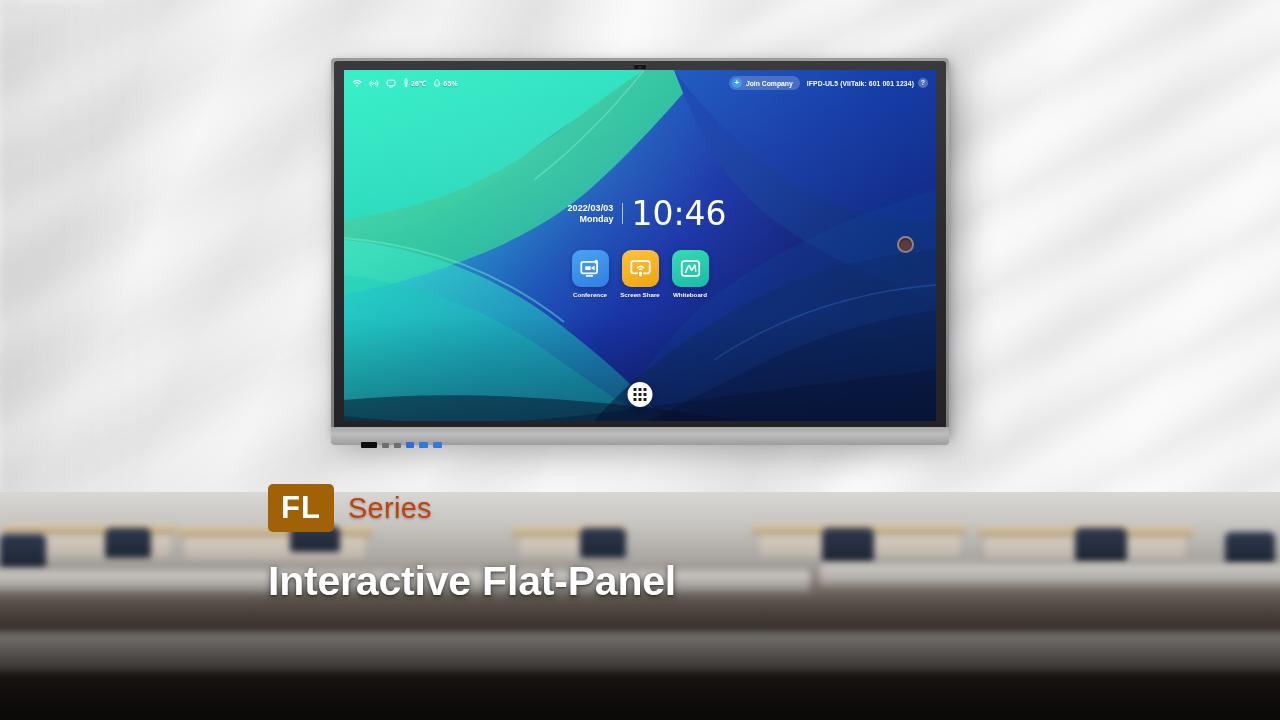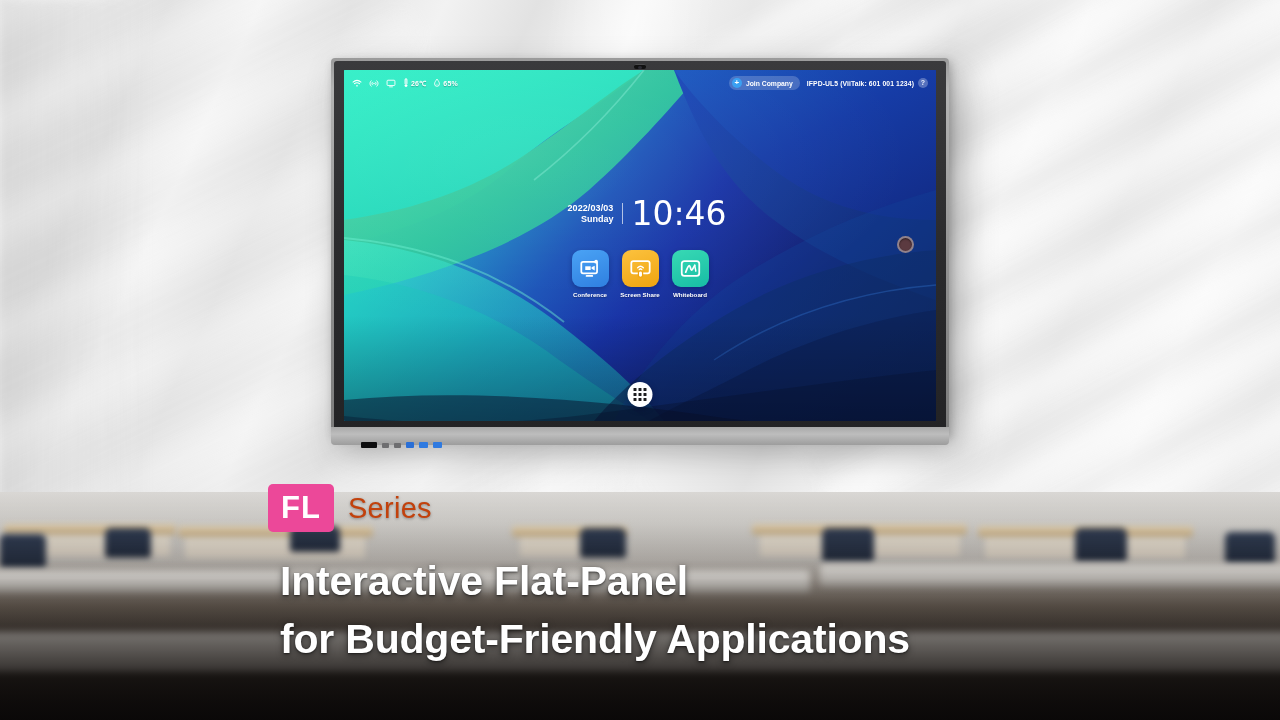--- a/index.html
+++ b/index.html
@@ -236,38 +236,38 @@
   .speaker-strip {
     position:absolute; left:0; bottom:-9px; width:100%; height:18px;
     background:linear-gradient(180deg,#a9a9a9,#bdbdbd 40%,#9d9d9d);
     border-radius:0 0 4px 4px;
   }
 
   
   .copy { position:absolute; left:268px; top:484px; width:820px; }
   .series-row { display:flex; align-items:center; gap:14px; }
   .fl-badge {
-    background:#ec4899; color:#fff;
+    background:#a16207; color:#fff;
     font-size:31px; font-weight:bold; line-height:1;
     padding:8px 13px 9px 13px; border-radius:5px;
     letter-spacing:1px;
     font-family:"Liberation Sans", sans-serif;
   }
   .series-word {
     color:#c2410c; font-size:29px; font-weight:normal; letter-spacing:.3px;
     text-shadow:0 1px 3px rgba(0,0,0,.35);
   }
   .headline {
     margin-top:20px;
     color:#fff; font-weight:bold; font-size:41px; line-height:1.42;
     letter-spacing:-.2px;
     text-shadow:0 2px 7px rgba(0,0,0,.55), 0 1px 2px rgba(0,0,0,.5);
     font-family:"Liberation Sans", sans-serif;
   }
-  .headline div { white-space:nowrap;margin-left:12px; }
+  .headline div { white-space:nowrap; }
 </style>
 </head>
 <body>
 
 <div id="scene">
 
   <div class="wall"></div>
   <div class="wall-corner"></div>
   <div class="blinds"></div>
   <div class="blinds2"></div>
@@ -424,21 +424,21 @@
             <div class="dev-chip">
               <span>IFPD-UL5 (ViiTalk: 601 001 1234)</span>
               <span class="qmark">?</span>
             </div>
           </div>
         </div>
 
         <div class="clockrow">
           <div class="datebox">
             <div class="date-d">2022/03/03</div>
-            <div class="date-w">Sunday</div>
+            <div class="date-w">Monday</div>
           </div>
           <div class="time">10:46</div>
         </div>
 
         <div class="approw">
 
           <div class="app">
             <div class="app-tile" style="background:linear-gradient(160deg,#4aa3f5,#2f7fe0)">
               <span>
                 <svg width="23" height="21" viewBox="0 0 26 24" fill="none" stroke="#fff" stroke-width="2" stroke-linejoin="round" stroke-linecap="round">
@@ -512,17 +512,16 @@
     </div>
   </div>
 
   <div class="copy">
     <div class="series-row">
       <div class="fl-badge">FL</div>
       <div class="series-word">Series</div>
     </div>
     <div class="headline">
       <div>Interactive Flat-Panel</div>
-      <div>for Budget-Friendly Applications</div>
     </div>
   </div>
 
 </div>
 
 </body></html>

